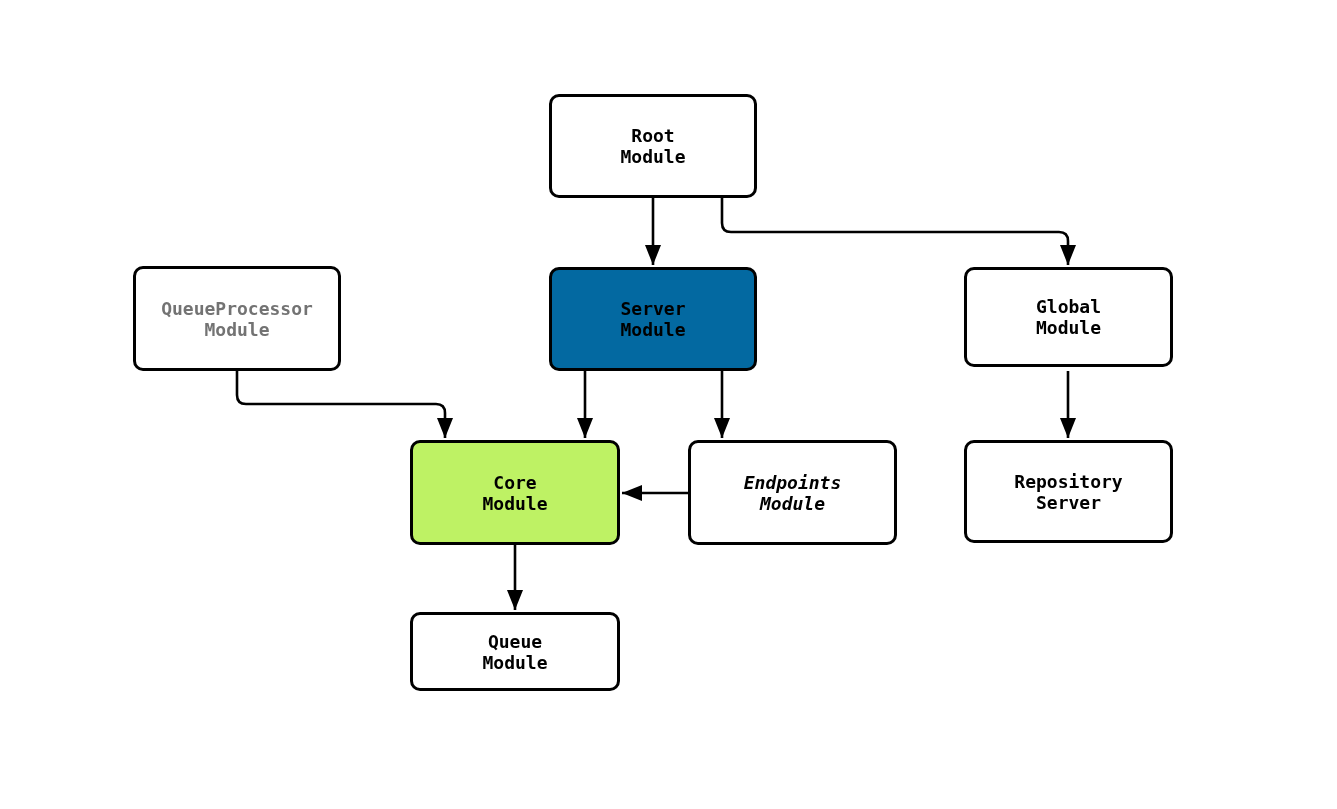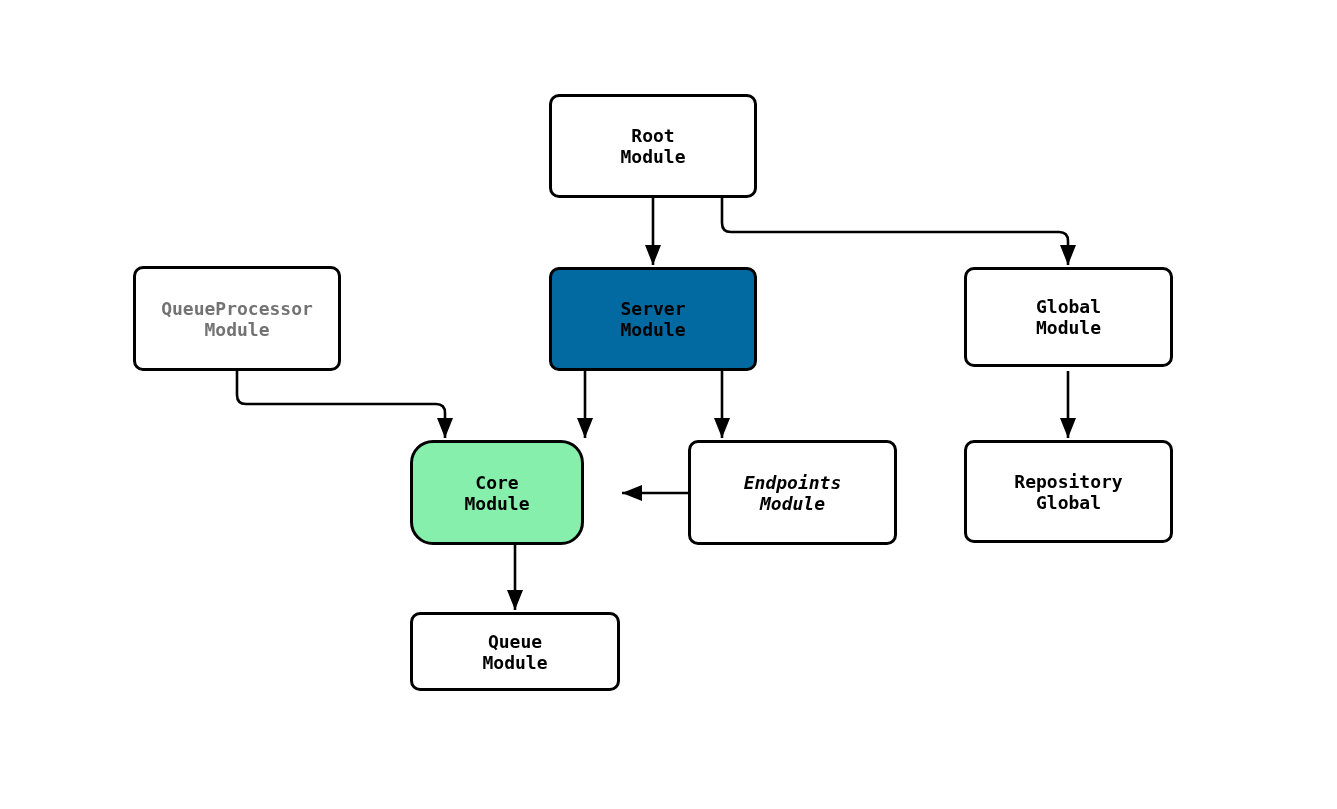--- a/index.html
+++ b/index.html
@@ -79,30 +79,30 @@
 Module</div>
       </div>
       <div class="node" style="left: 549px; top: 267px; width: 208px; height: 104px; background: #0369a1; border-color: rgb(0, 0, 0);">
         <div class="node-label" style="color: rgb(0, 0, 0);">Server
 Module</div>
       </div>
       <div class="node" style="left: 964px; top: 267px; width: 209px; height: 100px; background: rgb(255, 255, 255); border-color: rgb(0, 0, 0);">
         <div class="node-label" style="color: rgb(0, 0, 0);">Global
 Module</div>
       </div>
-      <div class="node" style="left: 410px; top: 440px; width: 174px; height: 105px; background: #86efac; border-color: rgb(0, 0, 0); border-radius: 23px;">
+      <div class="node" style="left: 410px; top: 440px; width: 210px; height: 105px; background: #bef264; border-color: rgb(0, 0, 0);">
         <div class="node-label" style="color: rgb(0, 0, 0);">Core
 Module</div>
       </div>
       <div class="node" style="left: 688px; top: 440px; width: 209px; height: 105px; background: rgb(255, 255, 255); border-color: rgb(0, 0, 0);">
         <div class="node-label" style="color: rgb(0, 0, 0); font-style: italic;">Endpoints
 Module</div>
       </div>
       <div class="node" style="left: 964px; top: 440px; width: 209px; height: 103px; background: rgb(255, 255, 255); border-color: rgb(0, 0, 0);">
         <div class="node-label" style="color: rgb(0, 0, 0);">Repository
-Global</div>
+Server</div>
       </div>
       <div class="node" style="left: 410px; top: 612px; width: 210px; height: 79px; background: rgb(255, 255, 255); border-color: rgb(0, 0, 0);">
         <div class="node-label" style="color: rgb(0, 0, 0);">Queue
 Module</div>
       </div>
     </div>
 </div>
 
 </body></html>

